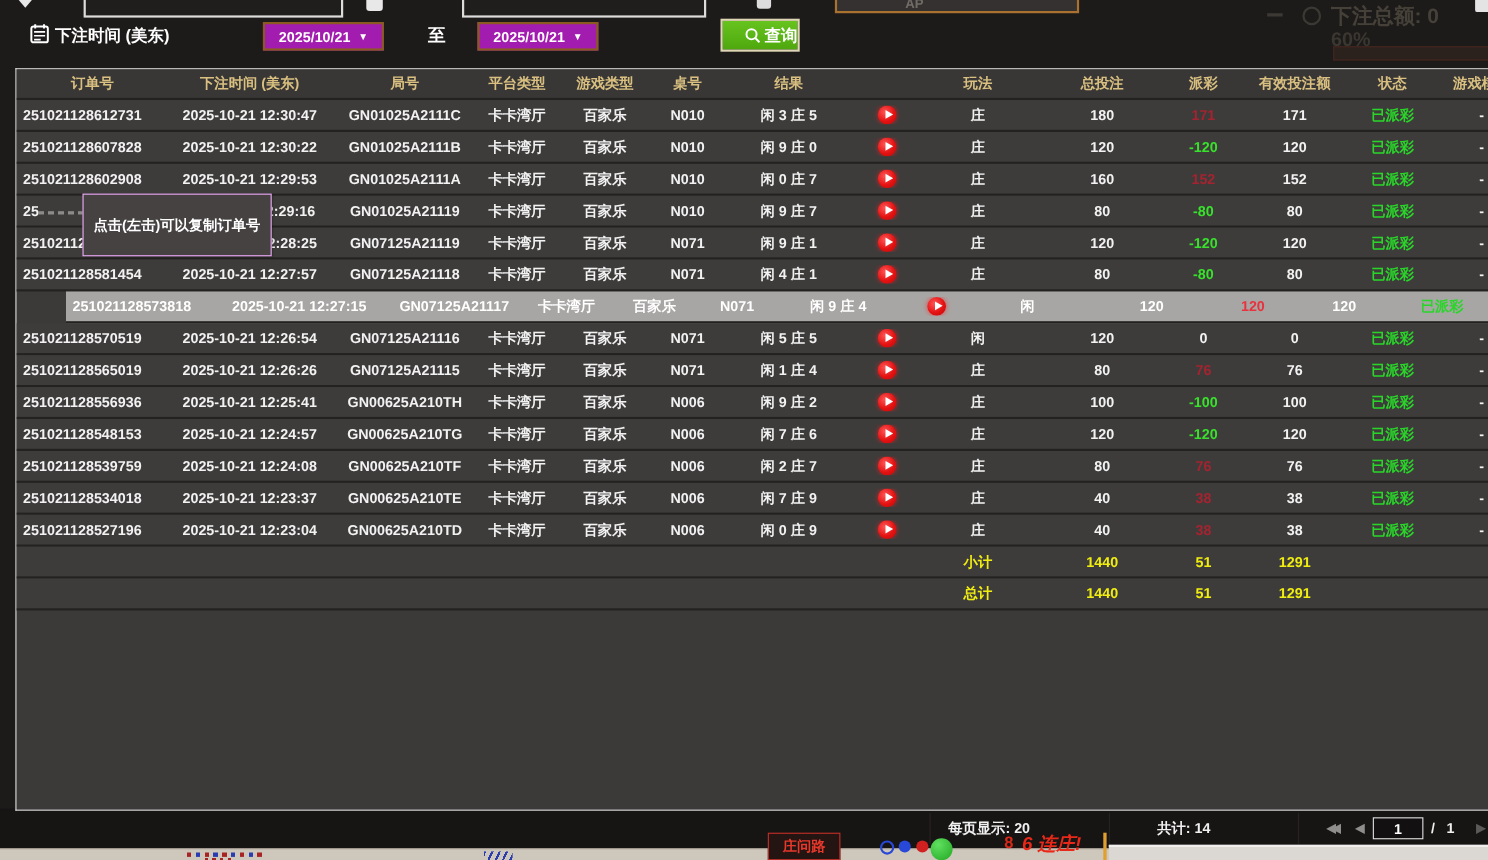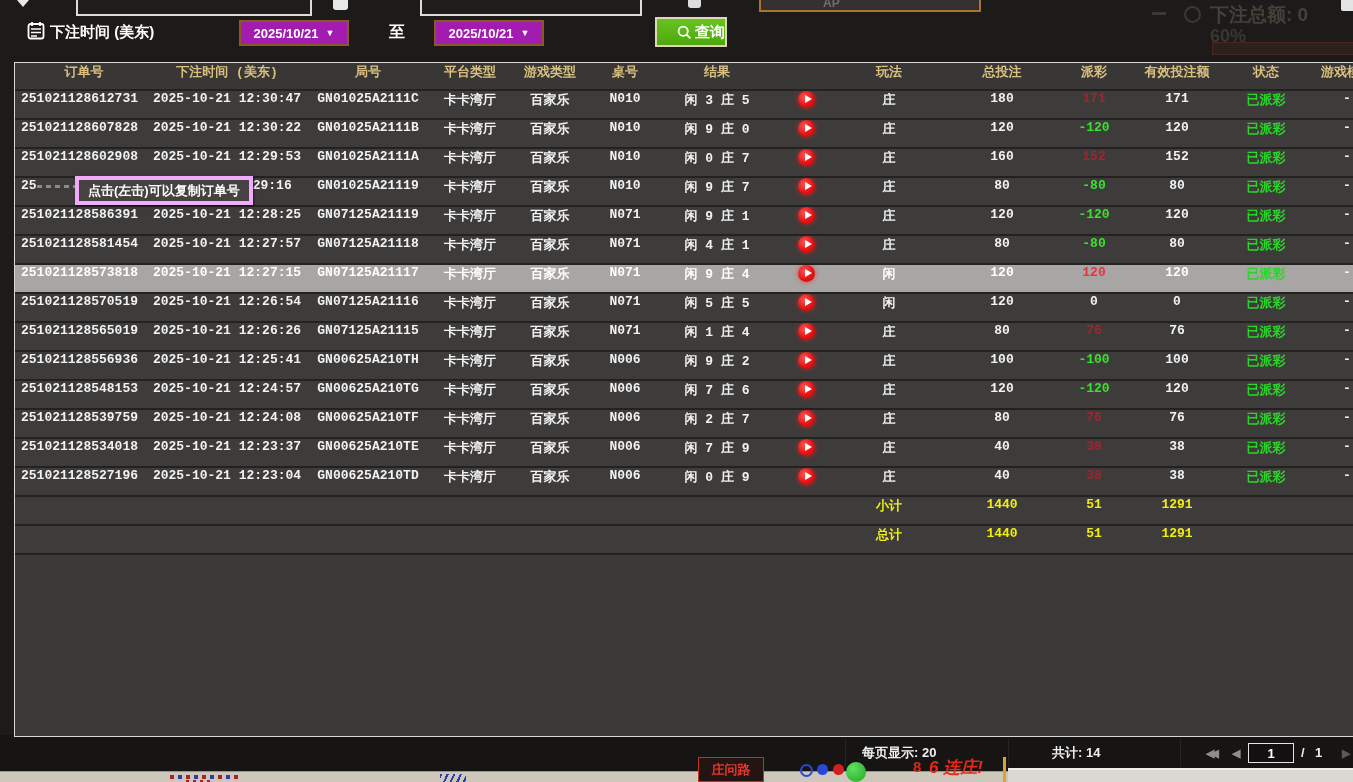--- a/index.html
+++ b/index.html
@@ -32,41 +32,41 @@
   #datefrom{left:239px;} #dateto{left:434px;}
   .caret{font-size:9px;}
   #tolabel{left:389px;top:22px;color:#fff;font-size:16px;}
   #querybtn{left:655px;top:17px;width:72px;height:30px;background:linear-gradient(#67c31e,#4ea80e);
             border:2px solid #ded6b4;box-sizing:border-box;color:#fff;font-size:15px;
             display:flex;align-items:center;justify-content:flex-end;gap:3px;cursor:pointer;}
 
   
   #tablewrap{left:14px;top:62px;width:1339px;height:673px;border:1px solid #d9d9d9;border-right:none;
              background:#3c3a39;overflow:hidden;z-index:3;}
-  .trow{display:flex;height:27px;border-bottom:2px solid #242221;background:#3e3c3b;
-        color:#f2f2f2;font-size:13px;font-family:Liberation Mono, monospace;}
+  .trow{display:flex;height:27px;align-items:center;border-bottom:2px solid #242221;background:#3e3c3b;
+        color:#f2f2f2;font-size:13px;}
   .thead{background:#393736;color:#d9c080;height:26px;}
   .cell{text-align:center;overflow:hidden;white-space:nowrap;flex:none;box-sizing:border-box;}
   .c0{width:132px;text-align:left;padding-left:6px;}
   .c1{width:160px;}.c2{width:122px;}.c3{width:82px;}.c4{width:78px;}.c5{width:72px;}
   .c6{width:112px;}.c7{width:66px;}.c8{width:100px;}.c9{width:126px;}.c10{width:58px;}
   .c11{width:108px;}.c12{width:70px;}.c13{width:92px;}
-  .hl{background:#a8a6a4;color:#fff;}
+  .hl{background:#a8a6a4;color:#fff;margin-left:45px;}
   .pw{color:#a32430;}.pwh{color:#e8323e;}.pl{color:#38e22c;}.pz{color:#f2f2f2;}
   .stpaid{color:#2ad52a;}
   .sumrow .ylw{color:#f0ee10;}
   .playbtn{width:17px;height:17px;border-radius:50%;margin:0 auto;position:relative;cursor:pointer;
            background:radial-gradient(circle at 38% 35%,#ff5555 0%,#e41212 55%,#c50505 100%);
            box-shadow:0 0 5px rgba(255,30,30,.7);}
   .playbtn::after{content:"";position:absolute;left:7px;top:4px;border-left:7px solid #fff;
                   border-top:4.5px solid transparent;border-bottom:4.5px solid transparent;}
   .remnant{display:inline-block;height:3px;vertical-align:1px;
            background:repeating-linear-gradient(90deg,#8d8b89 0 5px,transparent 5px 9px);}
-  #tooltip{position:absolute;left:60px;top:113px;height:21px;line-height:21px;padding:0 9px;
-           background:#454241;border:4px solid #f0abfc;color:#fff;font-size:13px;white-space:nowrap;
+  #tooltip{position:absolute;left:60px;top:113px;height:21px;line-height:21px;padding:17px 9px;
+           background:#454241;border:1px solid #f0abfc;color:#fff;font-size:13px;white-space:nowrap;
            box-shadow:1px 1px 2px rgba(0,0,0,.55);z-index:8;}
 
   
   #statusbar{left:0;top:735px;width:1353px;height:36px;background:#171514;z-index:1;color:#f0f0f0;font-size:13px;}
   #statusbar .abs{line-height:36px;}
   .sep{top:4px;width:1px;height:28px;background:#262422;}
   #perpage{left:862px;} #totalcount{left:1052px;}
   .pgico{color:#908e8c;font-size:11px;cursor:pointer;}
   #pgfirst{left:1206px;letter-spacing:-4px;} #pgprev{left:1232px;}
   #pgnext{left:1342px;color:#5c5a58;}

